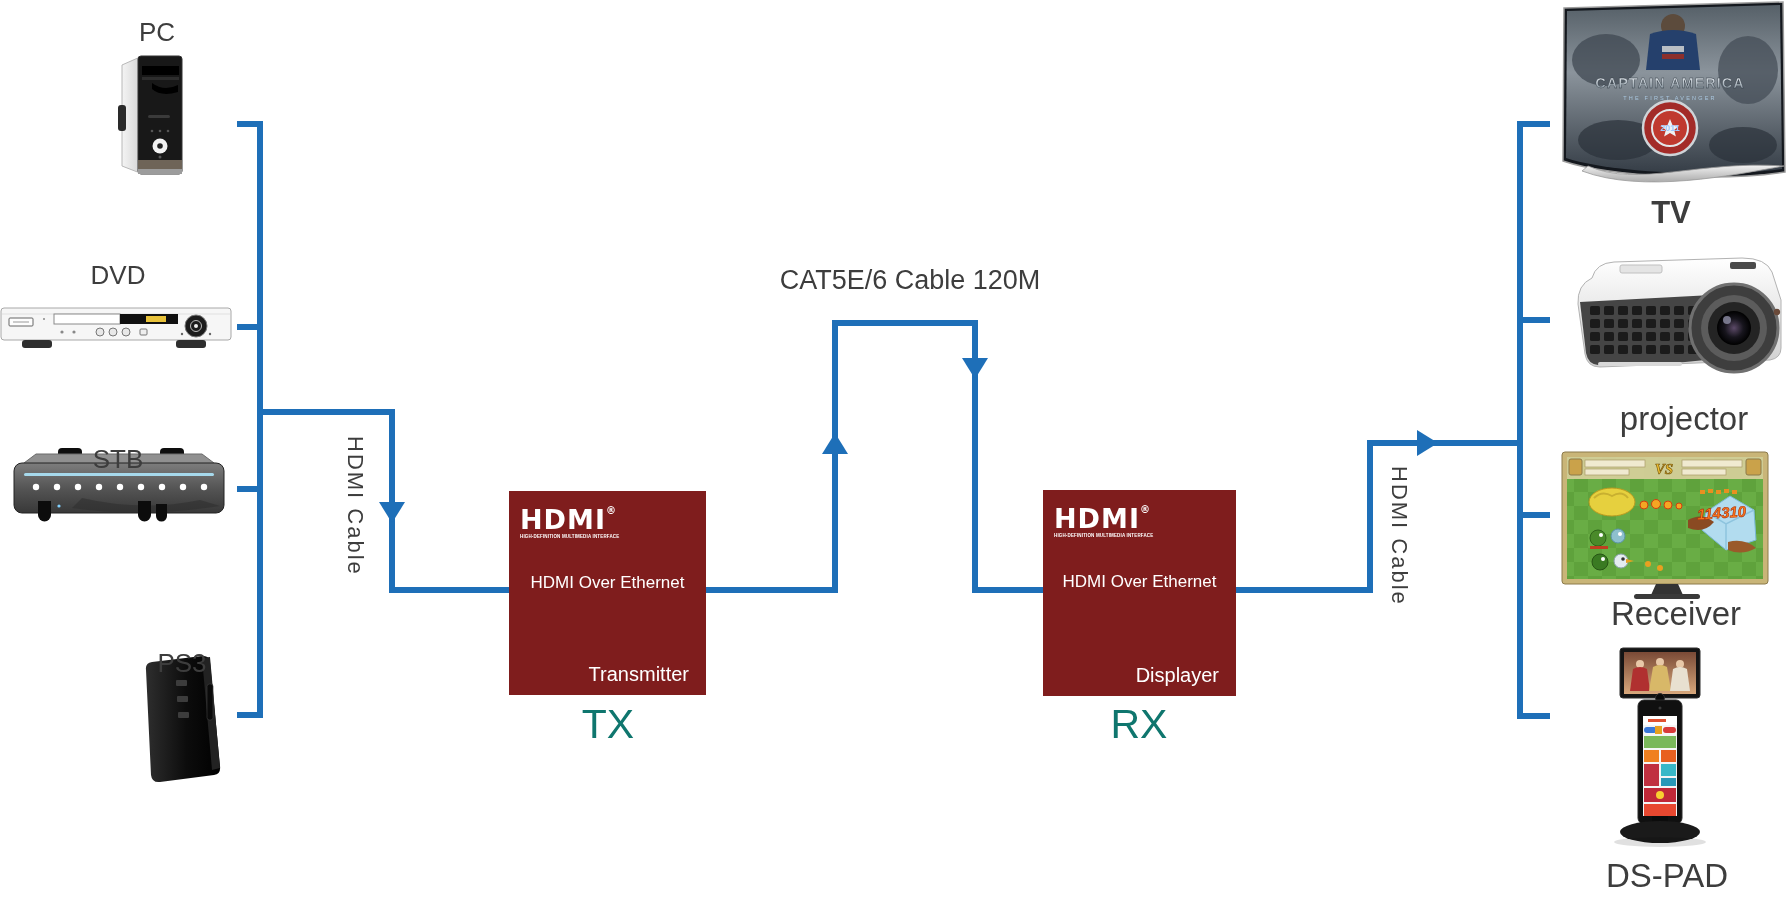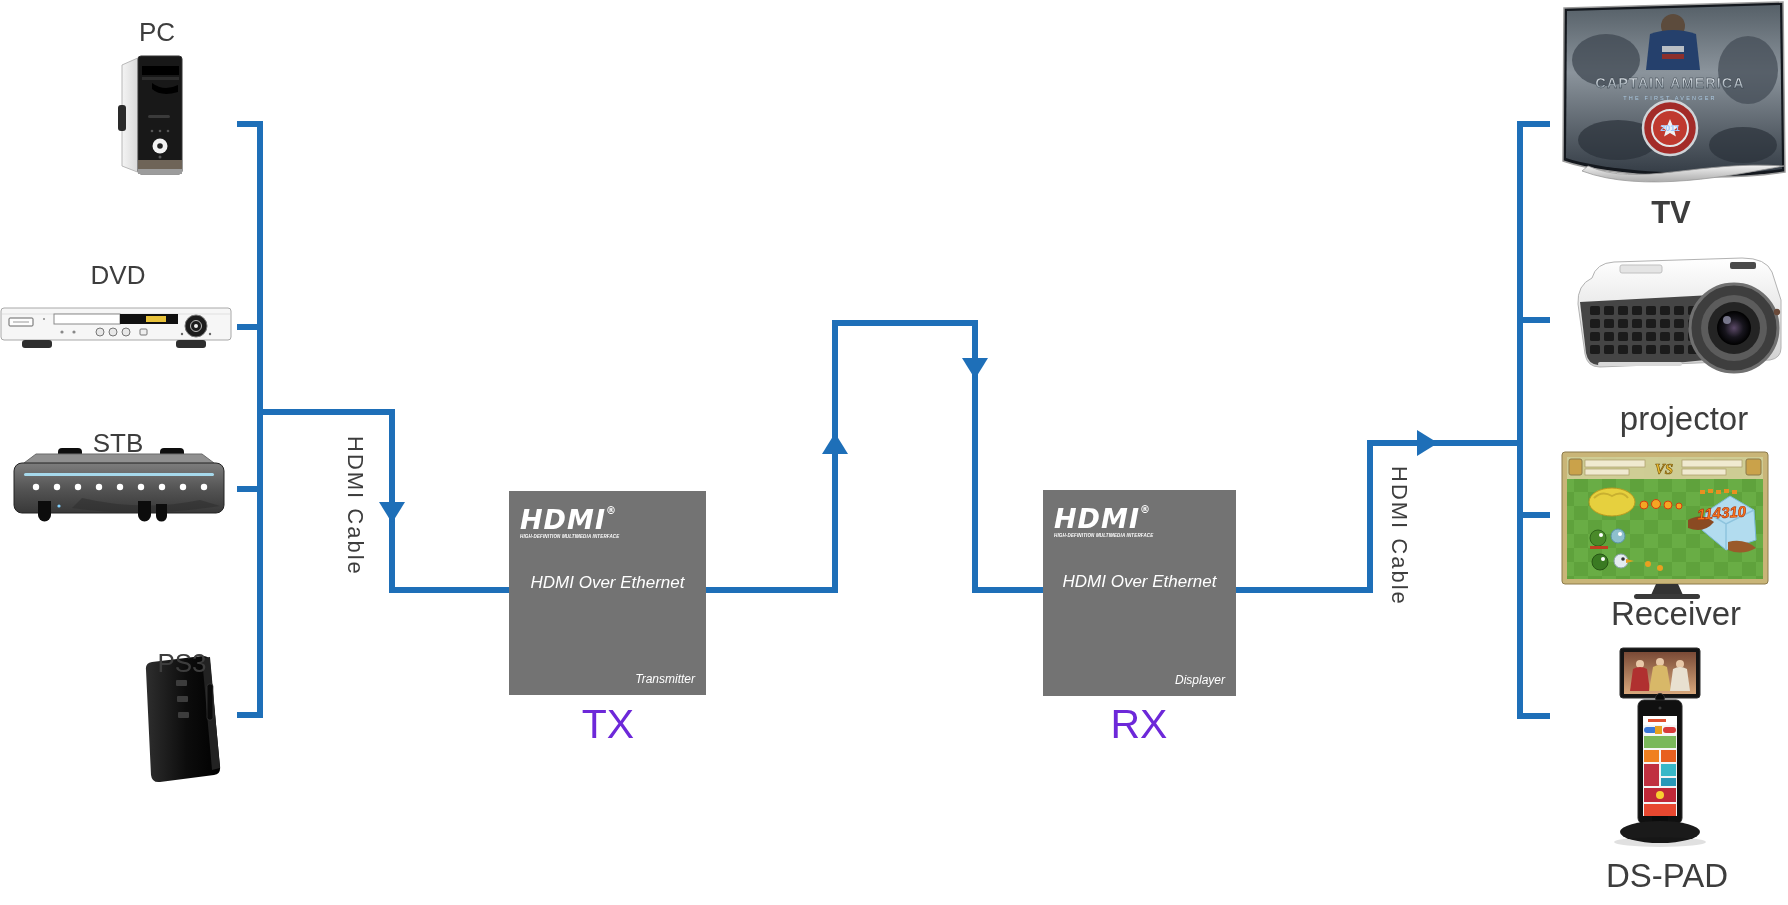--- a/index.html
+++ b/index.html
@@ -7,30 +7,30 @@
           font-family:"Liberation Sans",sans-serif;}
   
   .cable{position:absolute;background:#1E6FB8;}
   .arr{position:absolute;width:0;height:0;}
   .arr.down{border-left:13px solid transparent;border-right:13px solid transparent;border-top:21px solid #1E6FB8;}
   .arr.up{border-left:13px solid transparent;border-right:13px solid transparent;border-bottom:21px solid #1E6FB8;}
   .arr.right{border-top:13px solid transparent;border-bottom:13px solid transparent;border-left:21px solid #1E6FB8;}
   
   .lbl{position:absolute;color:#3d3d3d;white-space:nowrap;transform:translateX(-50%);}
   .f26{font-size:26px;} .f27{font-size:27px;} .f31{font-size:31px;font-weight:bold;} .f33{font-size:33px;}
-  .tag{position:absolute;color:#6d28d9;font-size:41px;white-space:nowrap;transform:translateX(-50%);}
+  .tag{position:absolute;color:#0f766e;font-size:41px;white-space:nowrap;transform:translateX(-50%);}
   .vlabel{position:absolute;color:#3d3d3d;writing-mode:vertical-rl;font-size:22px;letter-spacing:2px;white-space:nowrap;}
   
-  .unit{position:absolute;background:#737373;color:#fff;font-style:italic;}
+  .unit{position:absolute;background:#7f1d1d;color:#fff;}
   .hdmi-logo{position:absolute;left:11px;top:15px;}
   .hdmi-word{font-size:27px;font-weight:bold;letter-spacing:1px;line-height:1;font-family:"DejaVu Sans",sans-serif;}
   .reg{font-size:10px;vertical-align:top;font-weight:bold;}
   .hdmi-sub{font-size:9px;letter-spacing:0.3px;white-space:nowrap;transform:scale(0.5);transform-origin:0 0;margin-top:1px;font-weight:bold;}
   .unit-title{position:absolute;left:0;right:0;top:82px;text-align:center;font-size:17px;}
-  .unit-role{position:absolute;right:11px;bottom:9px;font-size:12px;margin-left:8px;}
+  .unit-role{position:absolute;right:17px;bottom:9px;font-size:20px;margin-left:8px;}
   .dev{position:absolute;}
 </style>
 </head>
 <body>
 
 <div class="canvas">
 
   <div class="cable" style="left:237px;top:121px;width:26px;height:6px"></div>
   <div class="cable" style="left:237px;top:324px;width:26px;height:6px"></div>
   <div class="cable" style="left:237px;top:486px;width:26px;height:6px"></div>
@@ -320,24 +320,25 @@
     <div class="hdmi-logo">
       <div class="hdmi-word"><span>HDMI</span><span class="reg">®</span></div>
       <div class="hdmi-sub">HIGH-DEFINITION MULTIMEDIA INTERFACE</div>
     </div>
     <div class="unit-title">HDMI Over Ethernet</div>
     <div class="unit-role">Displayer</div>
   </div>
 
   <div class="lbl f26" style="left:157px;top:17px">PC</div>
   <div class="lbl f26" style="left:118px;top:260px">DVD</div>
-  <div class="lbl f26" style="left:118px;top:428px">STB</div>
+  <div class="lbl f26" style="left:118px;top:444px">STB</div>
   <div class="lbl f26" style="left:182px;top:648px">PS3</div>
 
   <div class="vlabel" style="left:342px;top:436px">HDMI Cable</div>
+  <div class="lbl f27" style="left:910px;top:265px">CAT5E/6 Cable 120M</div>
   <div class="vlabel" style="left:1386px;top:466px">HDMI Cable</div>
 
   <div class="tag" style="left:608px;top:701px">TX</div>
   <div class="tag" style="left:1139px;top:701px">RX</div>
 
   <div class="lbl f31" style="left:1671px;top:195px">TV</div>
   <div class="lbl f33" style="left:1684px;top:400px">projector</div>
   <div class="lbl f33" style="left:1676px;top:595px">Receiver</div>
   <div class="lbl f33" style="left:1667px;top:857px">DS-PAD</div>
 

